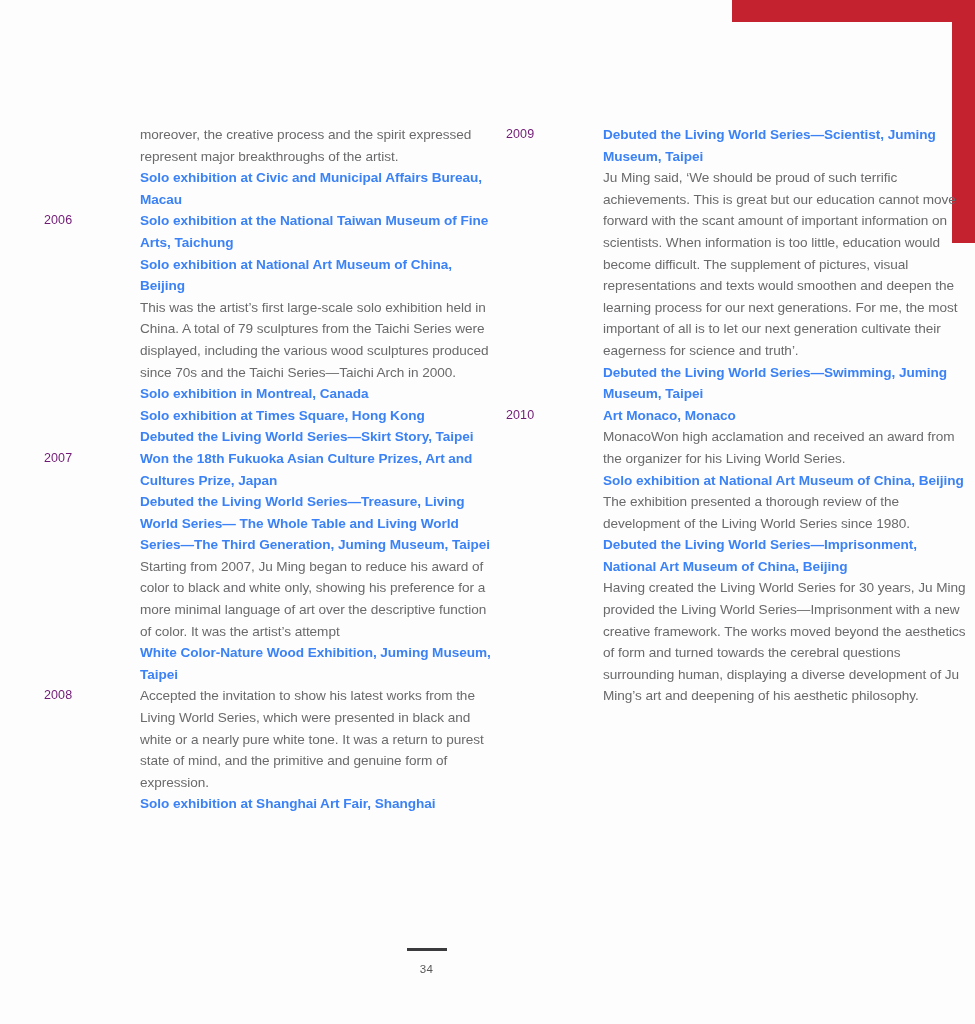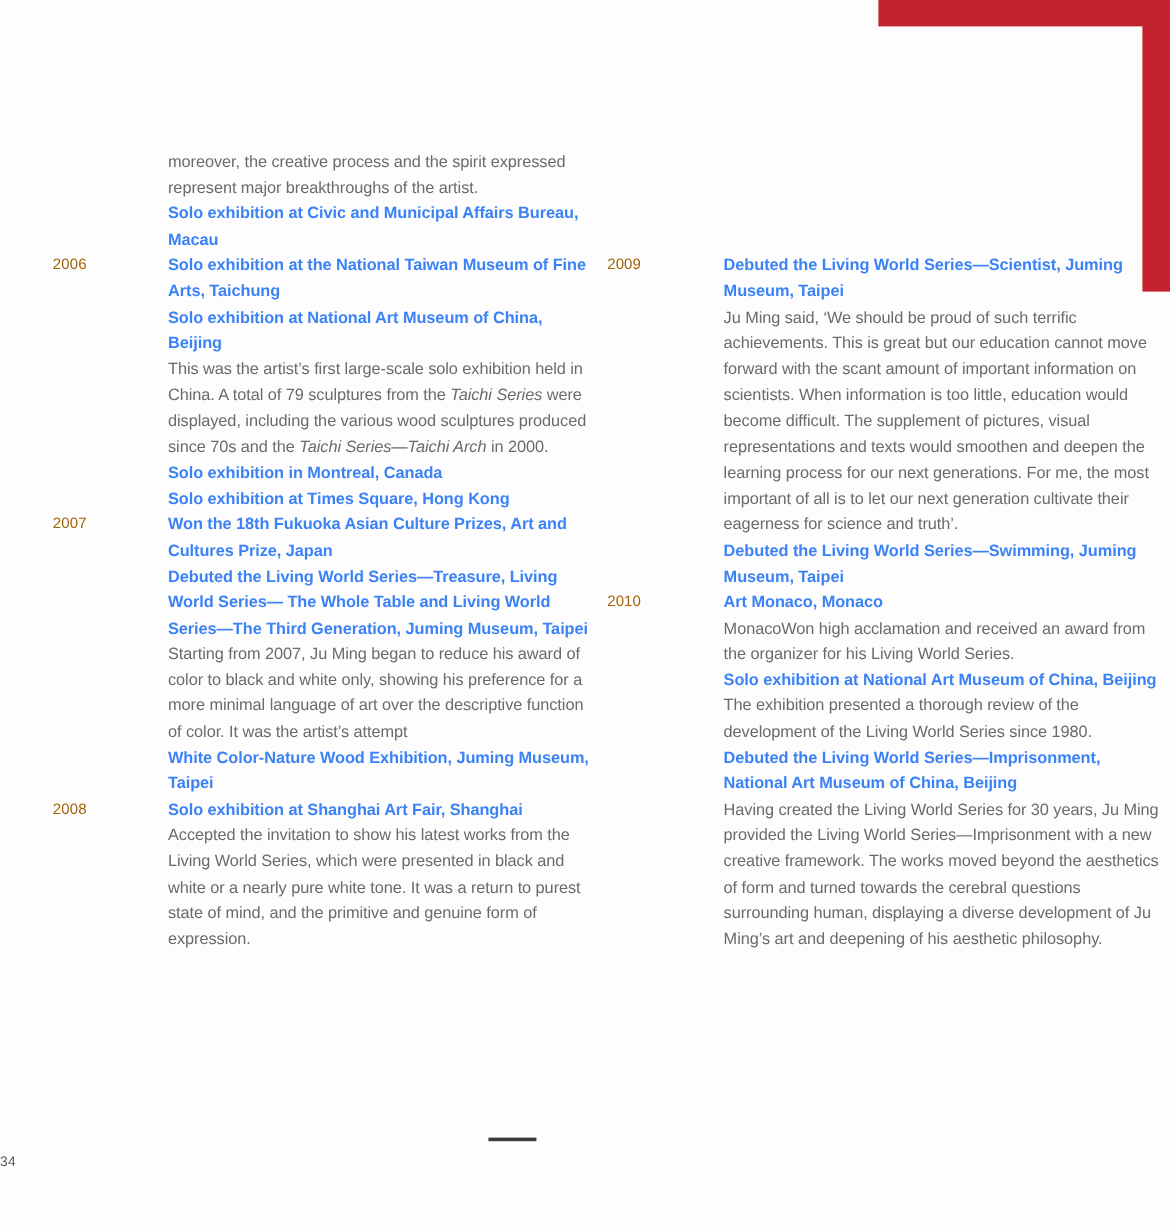--- a/index.html
+++ b/index.html
@@ -51,40 +51,39 @@
     height: 1024px;
   }
 
   #columns {
     position: absolute;
     top: 124px;
     left: 0;
     width: 975px;
     display: flex;
     flex-direction: row;
-    align-items: flex-end;
   }
 
   .column {
     position: relative;
   }
   #column-left  { width: 455px; margin-left: 44px; }
   #column-right { width: 460px; margin-left: 7px; }
 
   .entry {
     display: flex;
     flex-direction: row;
     align-items: flex-start;
   }
   .entry-year {
     flex: 0 0 auto;
     width: 96px;
     font-size: 12.5px;
     line-height: 21.6px;
-    color: #a16207;
+    color: #701a75;
     letter-spacing: 0.1px;
     padding-top: 0px;
   }
   #column-right .entry-year { width: 97px; }
 
   .entry-body {
     flex: 1 1 auto;
     min-width: 0;
   }
 
@@ -95,28 +94,29 @@
     letter-spacing: -0.05px;
   }
   .blk.head {
     font-weight: bold;
     color: #3b82f6;
   }
   .blk.note {
     font-weight: normal;
     color: #6a6a6c;
   }
-  .blk .it { font-style: italic; }
+  .blk .it { }
 
   
   #footer {
     position: absolute;
     left: 0;
     top: 948px;
     width: 853px;
+    text-align: center;
   }
   #footer-rule {
     width: 40px;
     height: 3px;
     background: #3b3b3d;
     margin: 0 auto 12px auto;
   }
   #page-number {
     font-size: 11.5px;
     color: #58585a;
@@ -143,36 +143,37 @@
           </div>
         </div>
         <div class="entry">
           <div class="entry-year">2006</div>
           <div class="entry-body">
             <p class="blk head">Solo exhibition at the National Taiwan Museum of Fine Arts, Taichung</p>
             <p class="blk head">Solo exhibition at National Art Museum of China, Beijing</p>
             <p class="blk note"><span>This was the artist’s first large-scale solo exhibition held in China. A total of 79 sculptures from the </span><span class="it">Taichi Series</span><span> were displayed, including the various wood sculptures produced since 70s and the </span><span class="it">Taichi Series—Taichi Arch</span><span> in 2000.</span></p>
             <p class="blk head">Solo exhibition in Montreal, Canada</p>
             <p class="blk head">Solo exhibition at Times Square, Hong Kong</p>
+            <p class="blk head">Debuted the Living World Series—Skirt Story, Taipei</p>
           </div>
         </div>
         <div class="entry">
           <div class="entry-year">2007</div>
           <div class="entry-body">
             <p class="blk head">Won the 18th Fukuoka Asian Culture Prizes, Art and Cultures Prize, Japan</p>
             <p class="blk head">Debuted the Living World Series—Treasure, Living World Series— The Whole Table and Living World Series—The Third Generation, Juming Museum, Taipei</p>
             <p class="blk note">Starting from 2007, Ju Ming began to reduce his award of color to black and white only, showing his preference for a more minimal language of art over the descriptive function of color. It was the artist’s attempt</p>
             <p class="blk head">White Color-Nature Wood Exhibition, Juming Museum, Taipei</p>
           </div>
         </div>
         <div class="entry">
           <div class="entry-year">2008</div>
           <div class="entry-body">
+            <p class="blk note">Accepted the invitation to show his latest works from the Living World Series, which were presented in black and white or a nearly pure white tone. It was a return to purest state of mind, and the primitive and genuine form of expression.</p>
             <p class="blk head">Solo exhibition at Shanghai Art Fair, Shanghai</p>
-            <p class="blk note">Accepted the invitation to show his latest works from the Living World Series, which were presented in black and white or a nearly pure white tone. It was a return to purest state of mind, and the primitive and genuine form of expression.</p>
           </div>
         </div>
       </div>
     <div class="column" id="column-right">
         <div class="entry">
           <div class="entry-year">2009</div>
           <div class="entry-body">
             <p class="blk head">Debuted the Living World Series—Scientist, Juming Museum, Taipei</p>
             <p class="blk note">Ju Ming said, ‘We should be proud of such terrific achievements. This is great but our education cannot move forward with the scant amount of important information on scientists. When information is too little, education would become difficult. The supplement of pictures, visual representations and texts would smoothen and deepen the learning process for our next generations. For me, the most important of all is to let our next generation cultivate their eagerness for science and truth’.</p>
             <p class="blk head">Debuted the Living World Series—Swimming, Juming Museum, Taipei</p>

